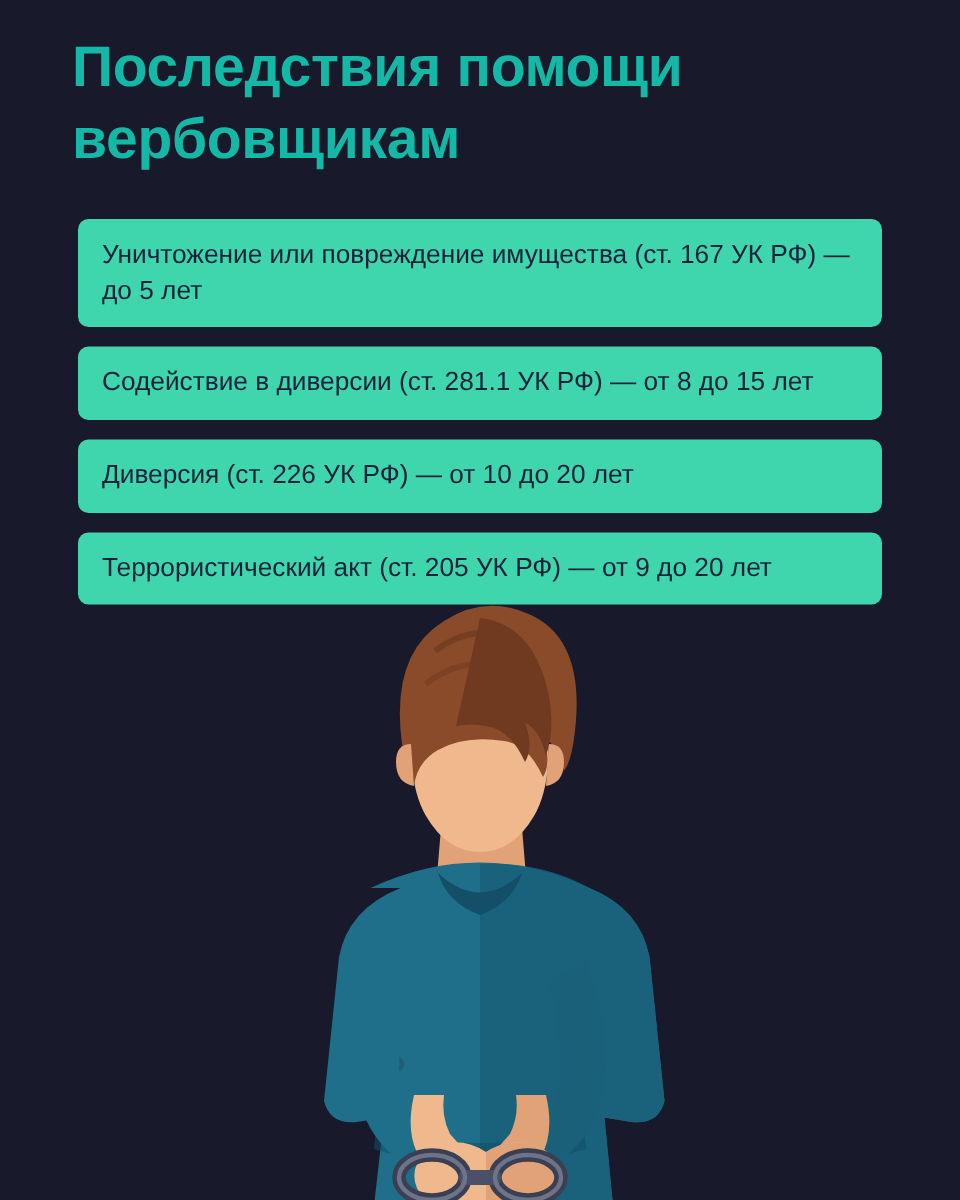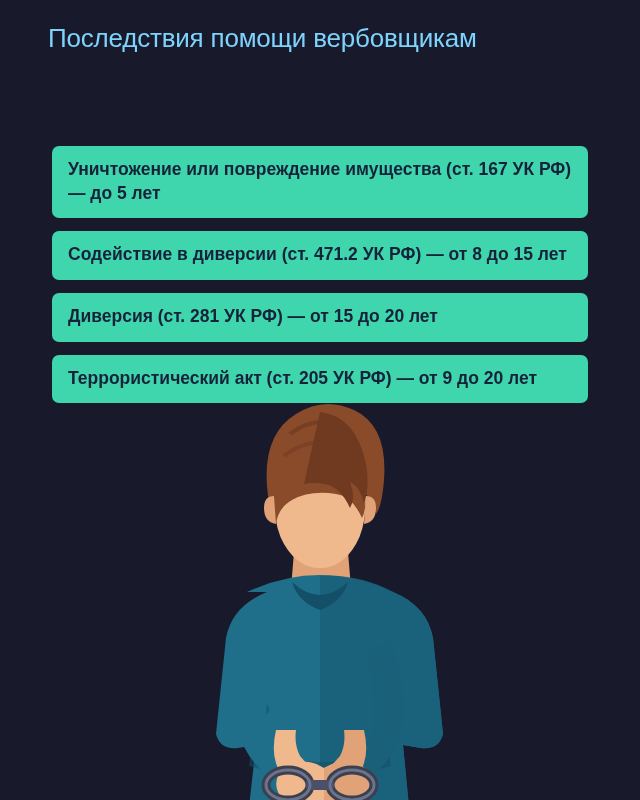--- a/index.html
+++ b/index.html
@@ -19,62 +19,61 @@
     width: 640px;
     height: 800px;
     background: #181a2c;
     overflow: hidden;
   }
   .title {
     position: absolute;
     left: 48px;
     top: 22px;
     width: 560px;
-    color: #7dd3fc;
-    font-size: 26px;
+    color: #14b8a6;
+    font-size: 38px;
     line-height: 1.25;
-    font-weight: normal;
+    font-weight: bold;
     letter-spacing: -0.2px;
   }
   .cards {
     position: absolute;
     left: 52px;
     top: 146px;
     width: 536px;
   }
   .card {
     background: #3fd6ad;
     border-radius: 7px;
     color: #16213a;
     font-size: 17.5px;
     line-height: 1.35;
     padding: 12px 16px 13px 16px;
     margin-bottom: 13px;
     box-sizing: border-box;
-    font-weight: bold;
   }
   .figure {
     position: absolute;
     left: 0;
     top: 400px;
     width: 640px;
     height: 400px;
   }
 </style>
 </head>
 <body>
 
 <div class="poster">
 
   <div class="title">Последствия помощи вербовщикам</div>
 
   <div class="cards">
     <div class="card">Уничтожение или повреждение имущества (ст. 167 УК РФ) — до 5 лет</div>
-    <div class="card">Содействие в диверсии (ст. 471.2 УК РФ) — от 8 до 15 лет</div>
-    <div class="card">Диверсия (ст. 281 УК РФ) — от 15 до 20 лет</div>
+    <div class="card">Содействие в диверсии (ст. 281.1 УК РФ) — от 8 до 15 лет</div>
+    <div class="card">Диверсия (ст. 226 УК РФ) — от 10 до 20 лет</div>
     <div class="card">Террористический акт (ст. 205 УК РФ) — от 9 до 20 лет</div>
   </div>
 
   <div class="figure">
     <svg width="640" height="400" viewBox="0 0 640 400" xmlns="http://www.w3.org/2000/svg">
 
       <path d="M295 140 q25 22 52 0 l4 48 q-30 22 -60 0 z" fill="#e0a276"></path>
 
       <path d="M247 192 q73 -34 146 0 q34 14 40 46 l10 96 q-4 16 -22 14 l-18 -3 l6 62 q-82 22 -160 0 l7 -62 l-18 3 q-18 2 -22 -14 l10 -96 q6 -32 41 -46 z" fill="#1f6f8b"></path>
 

